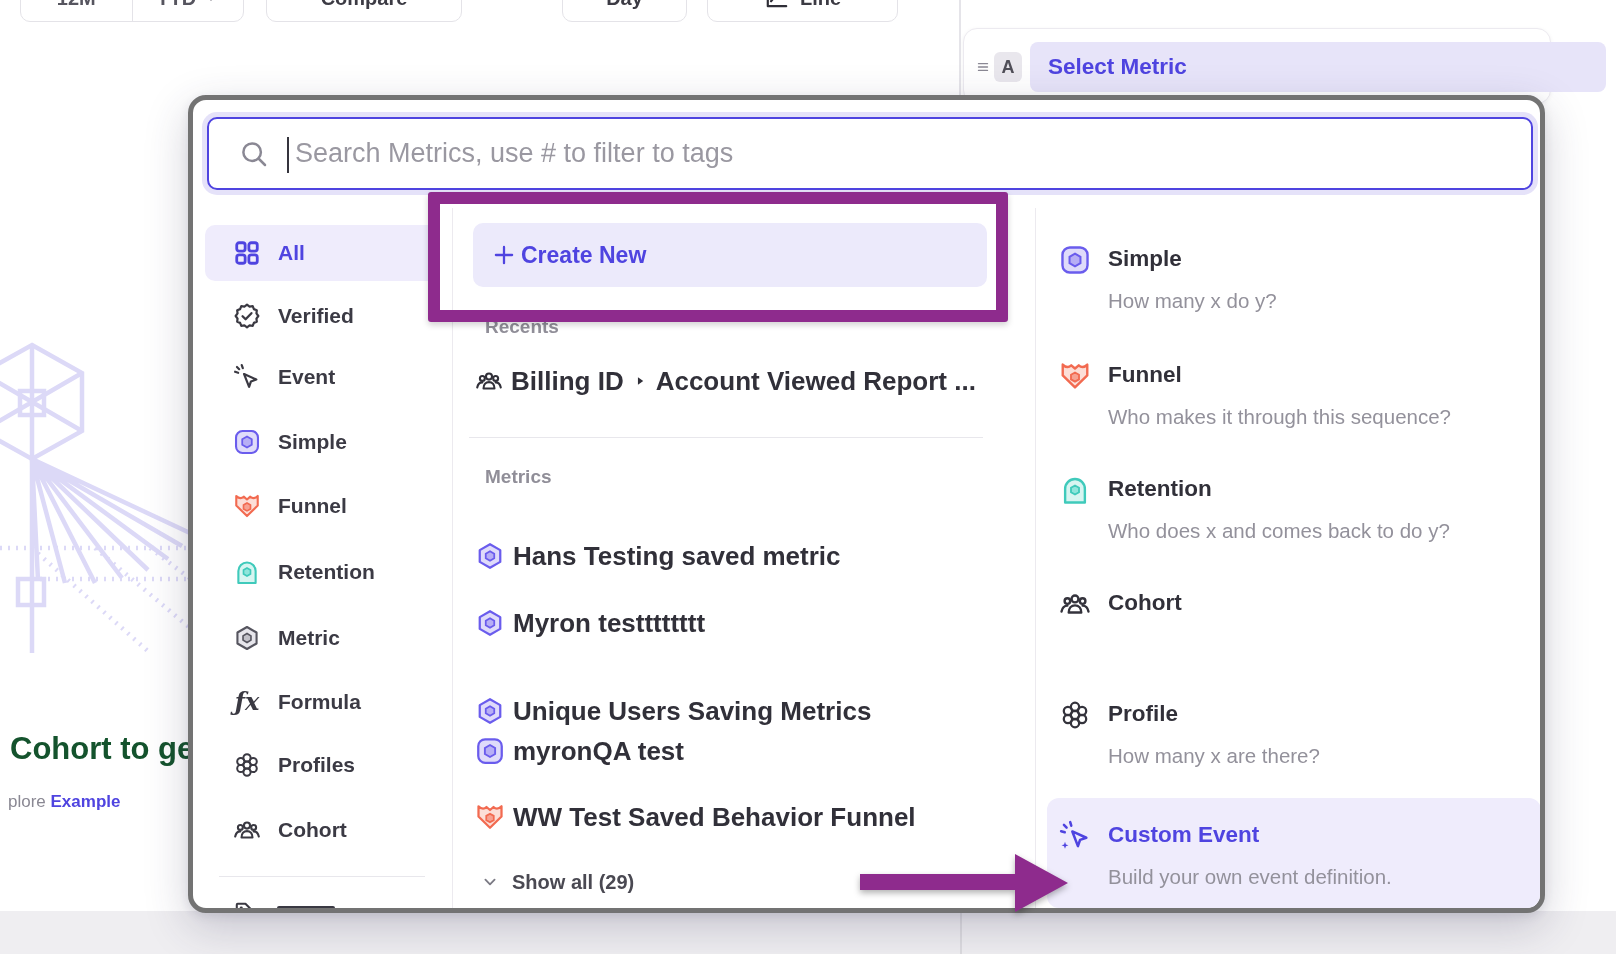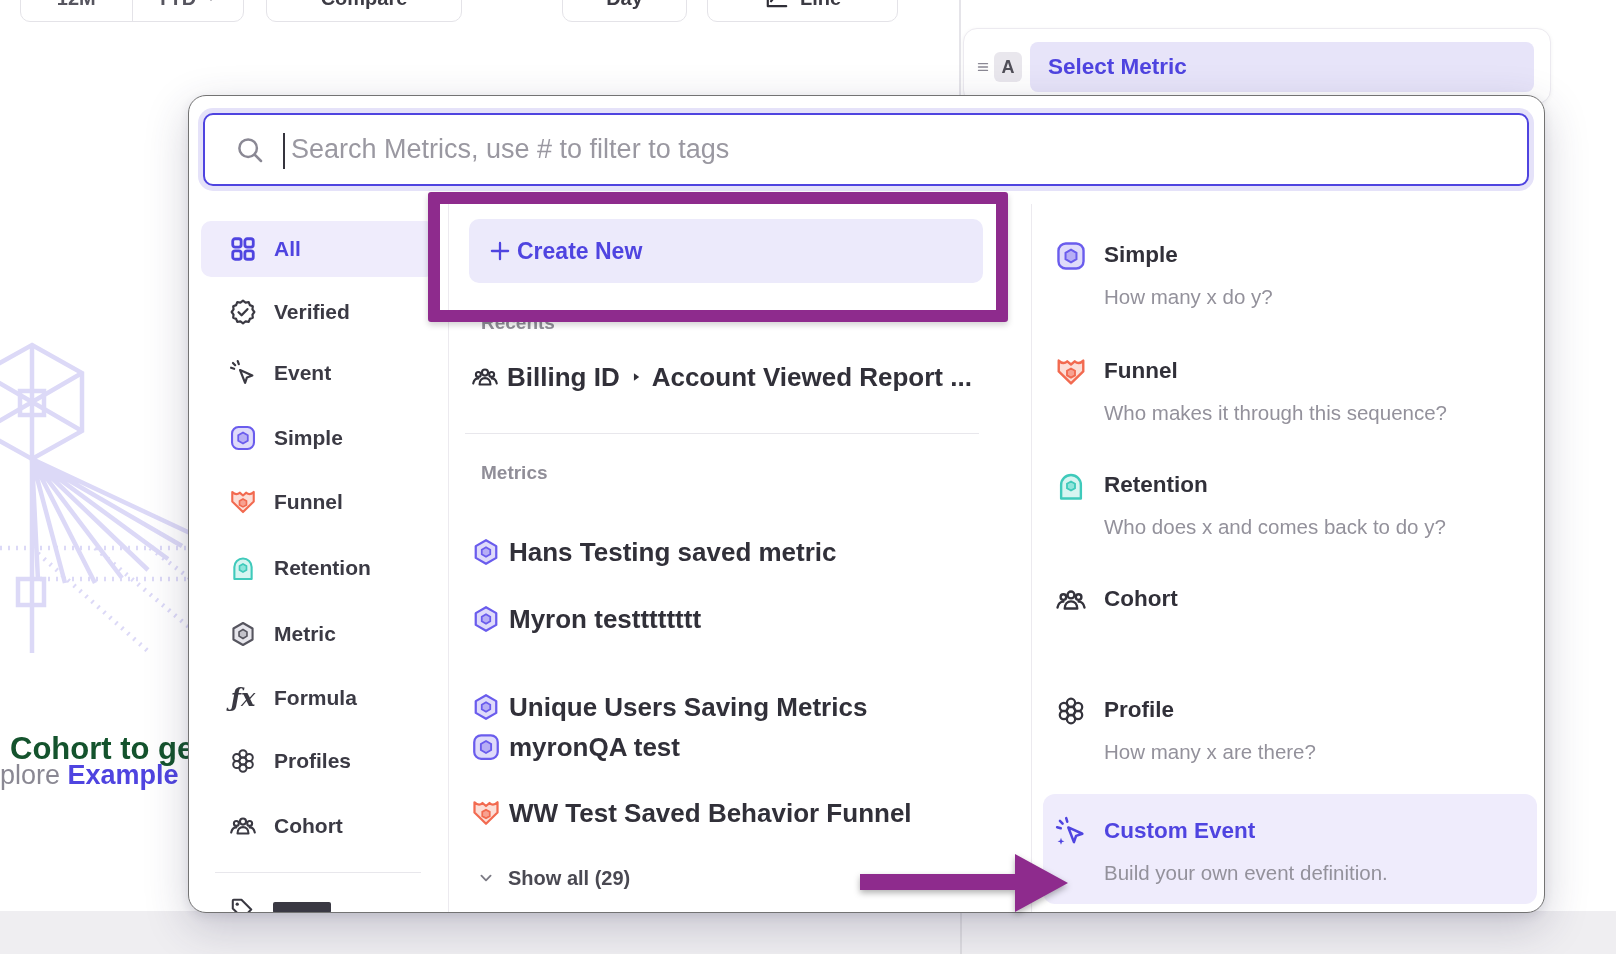--- a/index.html
+++ b/index.html
@@ -30,39 +30,39 @@
     position:absolute; left:963px; top:28px; width:588px; height:76px;
     background:#fff; border:1px solid #eceaf0; border-radius:14px;
     box-shadow:0 1px 4px rgba(0,0,0,.05);
   }
   .series-badge {
     position:absolute; left:30px; top:23px; width:28px; height:30px;
     background:#e9e7ed; border-radius:6px; color:#504f58;
     font-size:18px; font-weight:700; display:flex; align-items:center; justify-content:center;
   }
   .select-pill {
-    position:absolute; left:66px; top:13px; width:504px; height:50px;
+    position:absolute; left:66px; top:13px; width:576px; height:50px;
     background:#e7e4f9; border-radius:8px; display:flex; align-items:center;
     padding-left:18px; color:#4f44e0; font-size:22.5px; font-weight:600;
   }
 
   .vline-top { position:absolute; left:959px; top:0; width:1.5px; height:95px; background:#e5e4e9; }
   .bottom-strip { position:absolute; left:0; top:911px; width:1616px; height:43px; background:#efeef1; }
   .vline-bottom { position:absolute; left:960px; top:911px; width:1.5px; height:43px; background:#dcdbdf; }
 
   
   .bg-heading { position:absolute; left:10px; top:731px; font-size:31px; font-weight:700; color:#14532d; white-space:nowrap; }
-  .bg-explore { position:absolute; left:0; top:760px; font-size:27px; white-space:nowrap; }
+  .bg-explore { position:absolute; left:0; top:792px; font-size:17px; white-space:nowrap;padding-left:8px; }
   .bg-explore .gray { color:#8a8893; }
   .bg-explore .link { color:#4f44e0; font-weight:600; }
 
   
   .modal {
     position:absolute; left:188px; top:95px; width:1357px; height:818px;
-    background:#fff; border:1px solid #737373; border-radius:18px;
+    background:#fff; border:5px solid #737373; border-radius:18px;
     box-shadow:0 14px 44px rgba(50,45,80,.22), 0 3px 10px rgba(50,45,80,.10);
     overflow:hidden; z-index:5;
   }
   .search-box {
     position:absolute; left:14px; top:17px; width:1326px; height:73px;
     border:2px solid #4f44e0; border-radius:10px; background:#fff;
     box-shadow:0 0 0 5px #e5e2f9;
   }
   .search-box input {
     position:absolute; left:84px; top:0; width:1200px; height:69px; border:none; outline:none;

